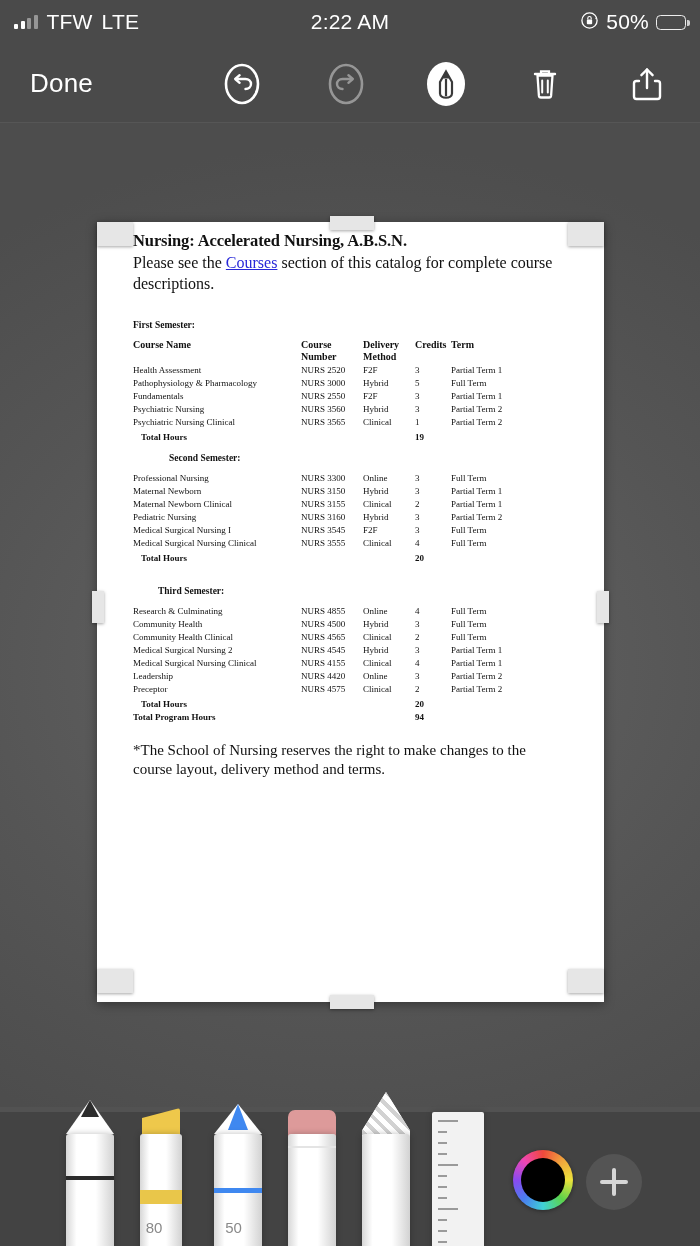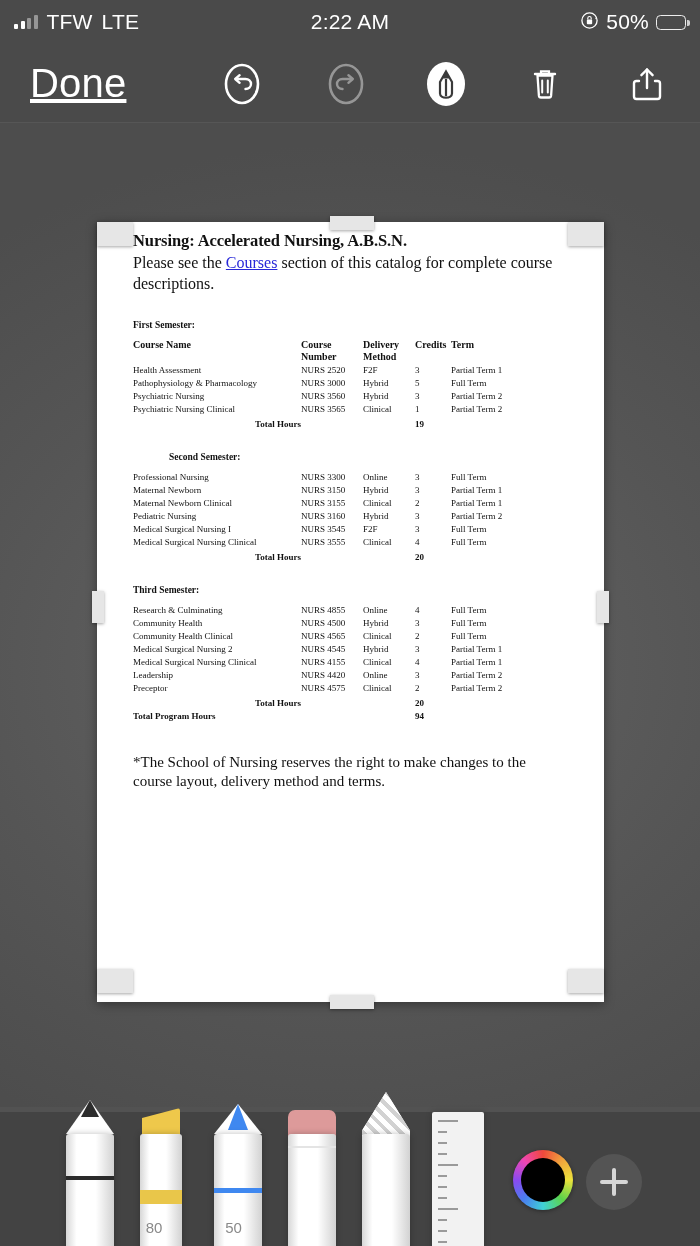--- a/index.html
+++ b/index.html
@@ -34,22 +34,22 @@
   .batt:after{ content:""; position:absolute; right:-4.5px; top:4.3px; width:2.6px; height:6px;
     background:rgba(255,255,255,.75); border-radius:0 2px 2px 0; }
 
   
   .topbar{
     position:absolute; top:44px; left:0; width:700px; height:79px;
     background:#4a4a4a; display:flex; align-items:center;
   }
   .topbar:after{ content:""; position:absolute; left:0; bottom:0; width:700px; height:1px;
     background:rgba(255,255,255,.07); }
-  .done-btn{ position:absolute; left:30px; color:#fff; font-size:40px; font-weight:400;
-    letter-spacing:.2px; background:none; border:0; cursor:pointer; font-family:inherit;text-decoration:underline; }
+  .done-btn{ position:absolute; left:30px; color:#fff; font-size:26px; font-weight:400;
+    letter-spacing:.2px; background:none; border:0; cursor:pointer; font-family:inherit; }
   .tb-icon{ position:absolute; top:50%; transform:translateY(-50%);
     width:54px; height:54px; display:flex; align-items:center; justify-content:center; cursor:pointer; }
   .tb-undo{ left:215px; }
   .tb-redo{ left:319px; }
   .tb-pen { left:419px; }
   .tb-trash{ left:518px; }
   .tb-share{ left:620px; }
 
   
   .canvas{
@@ -75,40 +75,40 @@
 
   
   .doc{ position:absolute; left:36px; top:8px; right:12px; color:#111;
         font-family:"Liberation Serif", serif; }
   .doc-title{ font-size:16.5px; font-weight:700; letter-spacing:-.1px; line-height:1.28; }
   .doc-intro{ font-size:16px; line-height:1.28; margin-top:2px; max-width:430px; }
   .doc-link{ color:#2727d8; text-decoration:underline; }
 
   .sem-label{ font-size:9.5px; font-weight:700; margin-top:0; }
   .sem1{ margin-top:26px; }
-  .sem2{ margin-top:21px;padding-left:36px; }
-  .sem3{ margin-top:21px; }
+  .sem2{ margin-top:9px;padding-left:36px; }
+  .sem3{ margin-top:21px;margin-left:25px; }
 
   table.courses{ border-collapse:collapse; font-size:9px; margin-top:9px; width:390px;
     font-family:"Liberation Serif", serif; }
   table.courses th{ text-align:left; font-weight:700; font-size:10px; vertical-align:top;
     padding:0 0 2px 0; line-height:1.16; }
   table.courses td{ text-align:left; padding:1.6px 0; line-height:1.1; white-space:nowrap; }
   .c-name  { width:168px; }
   .c-num   { width:62px; }
   .c-method{ width:52px; }
   .c-cred  { width:36px; }
   .c-term  { width:auto; }
   .hdr-cred{ padding-right:2px; }
   tr.total td{ font-weight:700; padding-top:3px; }
-  tr.total td.c-name{ text-align:right; padding-left:8px; }
+  tr.total td.c-name{ text-align:left; padding-left:8px; }
   tr.grand td{ font-weight:700; padding-top:2px; }
   tr.grand td.c-name{ text-align:left; }
 
-  .doc-note{ font-size:15px; line-height:1.3; margin-top:29px; max-width:430px;
+  .doc-note{ font-size:15px; line-height:1.3; margin-top:16px; max-width:430px;
     font-family:"Liberation Serif", serif; }
 
   
   .bottombar{
     position:absolute; left:0; top:1107px; width:700px; height:139px;
     background:#434343;
   }
   .bottombar:before{ content:""; position:absolute; left:0; top:0; width:700px; height:5px;
     background:#525252; }
   .tools{ position:absolute; left:0; top:5px; width:700px; height:134px; }
@@ -288,20 +288,27 @@
               <td class="c-method">F2F</td>
               <td class="c-cred">3</td>
               <td class="c-term">Partial Term 1</td>
             </tr>
             <tr>
               <td class="c-name">Pathophysiology &amp; Pharmacology</td>
               <td class="c-num">NURS 3000</td>
               <td class="c-method">Hybrid</td>
               <td class="c-cred">5</td>
               <td class="c-term">Full Term</td>
+            </tr>
+            <tr>
+              <td class="c-name">Fundamentals</td>
+              <td class="c-num">NURS 2550</td>
+              <td class="c-method">F2F</td>
+              <td class="c-cred">3</td>
+              <td class="c-term">Partial Term 1</td>
             </tr>
             <tr>
               <td class="c-name">Psychiatric Nursing</td>
               <td class="c-num">NURS 3560</td>
               <td class="c-method">Hybrid</td>
               <td class="c-cred">3</td>
               <td class="c-term">Partial Term 2</td>
             </tr>
             <tr>
               <td class="c-name">Psychiatric Nursing Clinical</td>

